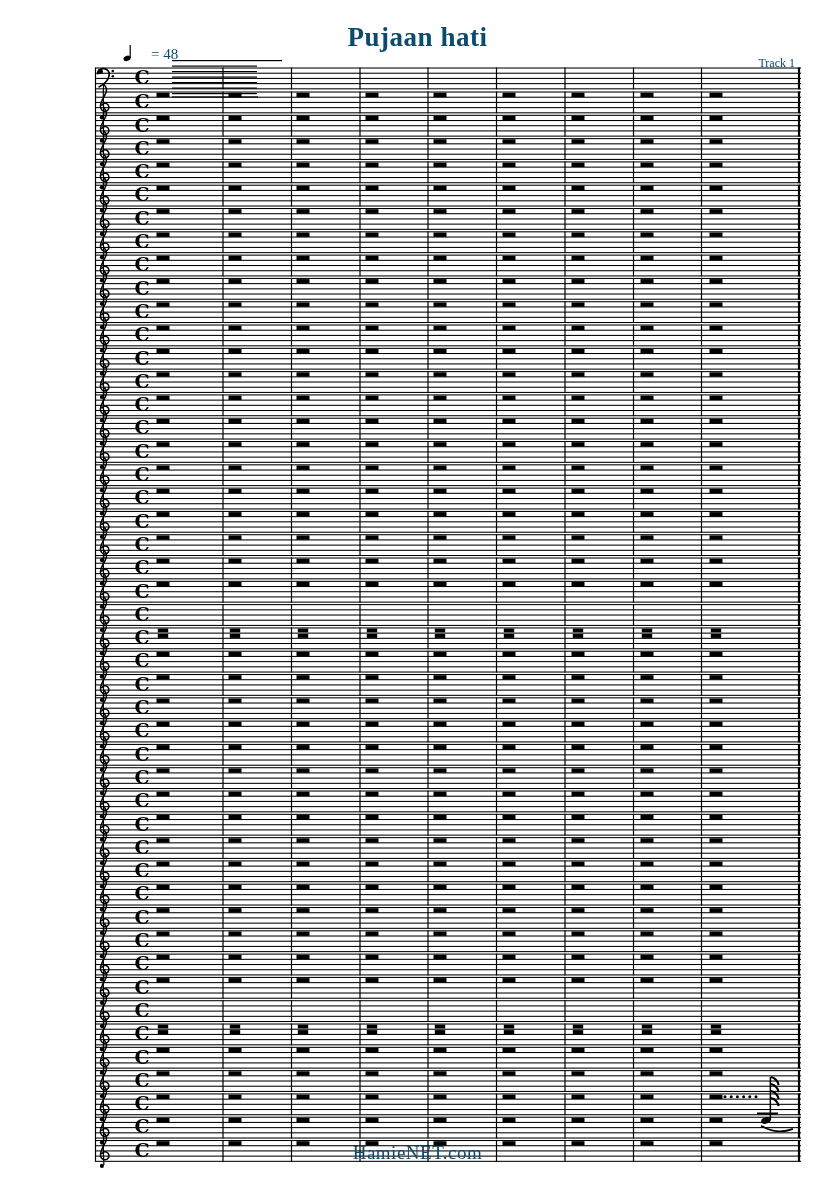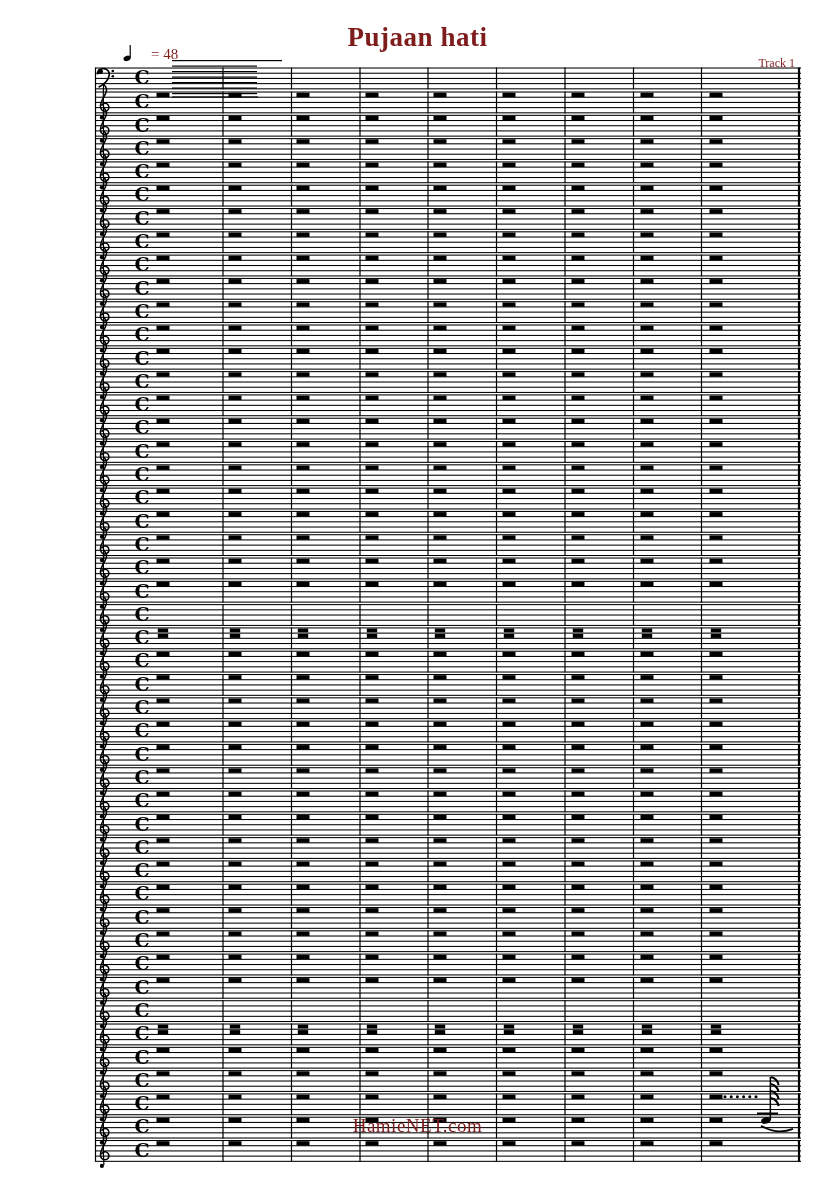--- a/index.html
+++ b/index.html
@@ -2,42 +2,42 @@
 <html><head>
 <meta charset="utf-8">
 <style>
   html,body{margin:0;padding:0;background:#e8e8e8;}
   .page{
     position:relative;
     width:835px;height:1181px;
     background:#ffffff;
     overflow:hidden;
     font-family:"Liberation Serif","DejaVu Serif",serif;
-    color:#7f1d1d;
+    color:#0c4a6e;
   }
   .title{
     position:absolute;top:22px;left:0;right:0;
     text-align:center;
     font-size:27px;font-weight:bold;
     letter-spacing:0.5px;
   }
   .tempo{
     position:absolute;top:42px;left:122px;
     font-size:15px;
     display:flex;align-items:flex-end;gap:17px;
     height:20px;
   }
   .tempo svg{display:block;}
   .tempo .tempo-text{line-height:15px;}
   .track{
     position:absolute;top:56px;right:40px;
     font-size:12px;
   }
   .watermark{
-    position:absolute;top:1115px;left:0;right:0;
+    position:absolute;top:1142px;left:0;right:0;
     text-align:center;
     font-size:19px;
     letter-spacing:0.5px;
   }
   .score-svg{position:absolute;top:0;left:0;}
   .ts-text{
     font-family:"DejaVu Serif","Liberation Serif",serif;
     font-weight:bold;font-size:19px;
   }
 </style>

